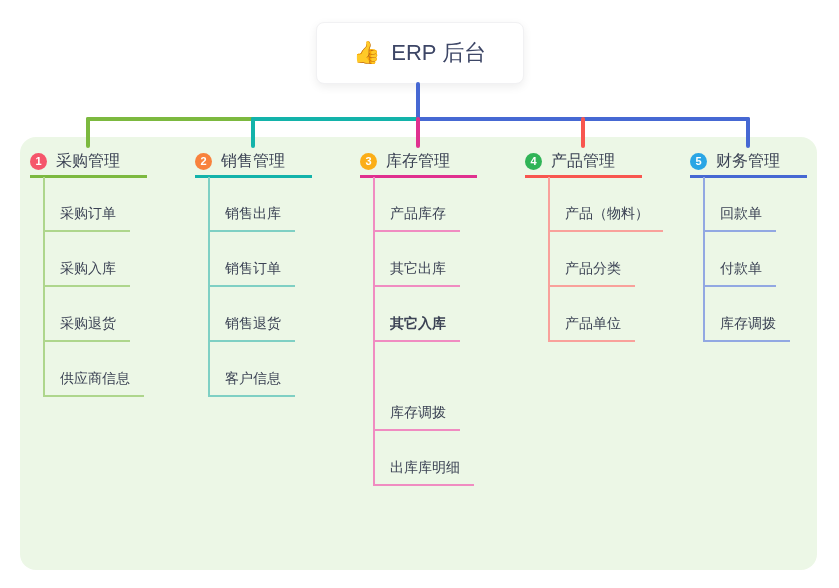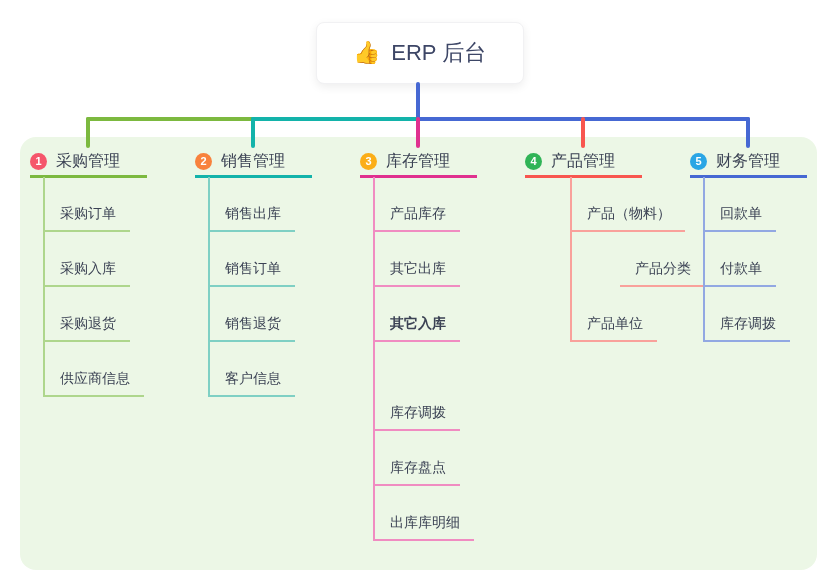--- a/index.html
+++ b/index.html
@@ -95,30 +95,29 @@
       </div>
       <div class="branch-header" style="left: 360px; border-bottom-color: rgb(224, 49, 143);">
         <span class="branch-badge" style="background: rgb(251, 174, 23);">3</span>
         <span class="branch-label">库存管理</span>
       </div>
       <div class="subitems" style="left: 373px; border-left-color: rgb(240, 140, 193);">
         <div class="subitem" style="border-bottom-color: rgb(240, 140, 193);">产品库存</div>
         <div class="subitem" style="border-bottom-color: rgb(240, 140, 193);">其它出库</div>
         <div class="subitem" style="border-bottom-color: rgb(240, 140, 193); font-weight: bold;">其它入库</div>
         <div class="subitem" style="border-bottom-color: rgb(240, 140, 193); margin-top: 34px;">库存调拨</div>
-        <div class="subitem" style="border-bottom-color: rgb(240, 140, 193);">库存盘点</div>
         <div class="subitem" style="border-bottom-color: rgb(240, 140, 193);">出库库明细</div>
       </div>
       <div class="branch-header" style="left: 525px; border-bottom-color: rgb(248, 86, 79);">
         <span class="branch-badge" style="background: rgb(48, 180, 87);">4</span>
         <span class="branch-label">产品管理</span>
       </div>
-      <div class="subitems" style="left: 570px; border-left-color: rgb(249, 161, 155);">
+      <div class="subitems" style="left: 548px; border-left-color: rgb(249, 161, 155);">
         <div class="subitem" style="border-bottom-color: rgb(249, 161, 155);">产品（物料）</div>
-        <div class="subitem" style="border-bottom-color: rgb(249, 161, 155); margin-left: 48px;">产品分类</div>
+        <div class="subitem" style="border-bottom-color: rgb(249, 161, 155);">产品分类</div>
         <div class="subitem" style="border-bottom-color: rgb(249, 161, 155);">产品单位</div>
       </div>
       <div class="branch-header" style="left: 690px; border-bottom-color: rgb(70, 104, 211);">
         <span class="branch-badge" style="background: rgb(42, 166, 229);">5</span>
         <span class="branch-label">财务管理</span>
       </div>
       <div class="subitems" style="left: 703px; border-left-color: rgb(146, 168, 226);">
         <div class="subitem" style="border-bottom-color: rgb(146, 168, 226);">回款单</div>
         <div class="subitem" style="border-bottom-color: rgb(146, 168, 226);">付款单</div>
         <div class="subitem" style="border-bottom-color: rgb(146, 168, 226);">库存调拨</div>

